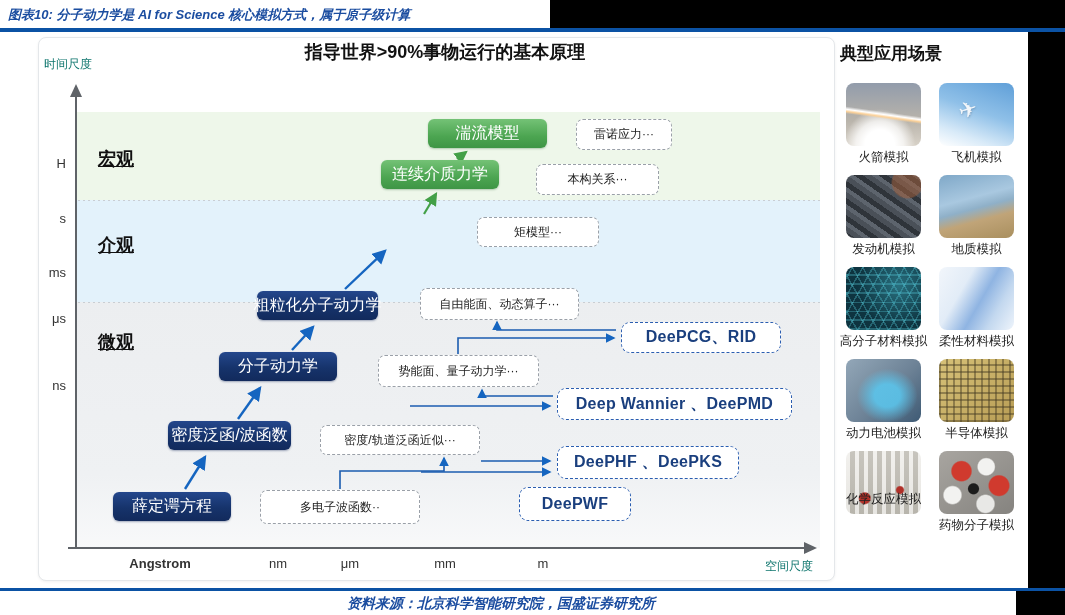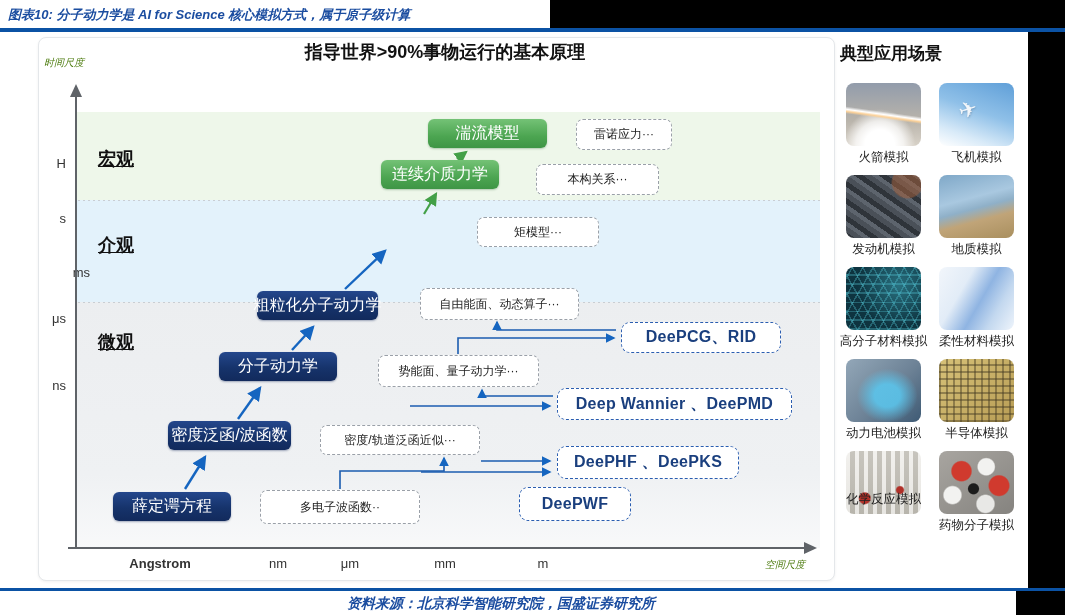--- a/index.html
+++ b/index.html
@@ -22,21 +22,21 @@
   .card{left:38px;top:37px;width:795px;height:542px;background:#fff;border:1px solid #e4e7ea;border-radius:8px;box-shadow:0 1px 3px rgba(0,0,0,0.06);}
   .diagram-title{left:150px;top:40px;width:590px;text-align:center;font-size:18px;font-weight:bold;color:#111;}
 
   
   .band{left:77px;width:743px;}
   .band-macro{top:112px;height:88px;background:#eef7ea;}
   .band-meso{top:200px;height:102px;background:#e3f2fb;}
   .band-micro{top:302px;height:246px;background:linear-gradient(180deg,#eceef0 0%,#eff1f3 70%,#f8f9fa 100%);}
   .band-label{width:60px;font-size:18px;font-weight:bold;color:#111;text-decoration:underline;}
 
-  .axis-title{font-size:10px;color:#4d7c0f;font-style:italic;}
+  .axis-title{font-size:12px;color:#0f766e;}
   .tick-y{width:28px;text-align:right;font-size:13px;color:#333;}
   .tick-x{text-align:center;font-size:13px;color:#333;}
 
   svg.overlay{left:0;top:0;width:1065px;height:615px;pointer-events:none;z-index:3;}
 
   
   .solid-box{display:flex;align-items:center;justify-content:center;color:#fff;font-size:16px;border-radius:6px;z-index:4;white-space:nowrap;}
   .navy{background:linear-gradient(180deg,#24478c 0%,#16336b 55%,#122a5c 100%);box-shadow:0 1px 2px rgba(10,30,80,.35);}
   .cyan{background:linear-gradient(180deg,#3cb9ec 0%,#1587d6 60%,#0d66bd 100%);border:1px solid #8fd6f5;box-shadow:0 1px 2px rgba(10,80,160,.3);}
   .green{background:linear-gradient(180deg,#74c276 0%,#4ca551 60%,#3e9545 100%);box-shadow:0 1px 2px rgba(30,100,40,.3);}
@@ -104,21 +104,21 @@
   <div class="abs band band-meso"></div>
   <div class="abs band band-micro"></div>
   <div class="abs band-label" style="left:98px;top:147px;">宏观</div>
   <div class="abs band-label" style="left:98px;top:233px;">介观</div>
   <div class="abs band-label" style="left:98px;top:330px;">微观</div>
 
   <div class="abs axis-title" style="left:44px;top:56px;">时间尺度</div>
   <div class="abs axis-title" style="left:765px;top:558px;">空间尺度</div>
   <div class="abs tick-y" style="left:38px;top:156px;">H</div>
   <div class="abs tick-y" style="left:38px;top:211px;">s</div>
-  <div class="abs tick-y" style="left:38px;top:265px;padding-left:24px;">ms</div>
+  <div class="abs tick-y" style="left:38px;top:265px;">ms</div>
   <div class="abs tick-y" style="left:38px;top:311px;">μs</div>
   <div class="abs tick-y" style="left:38px;top:378px;">ns</div>
   <div class="abs tick-x" style="left:125px;top:556px;width:70px;font-weight:bold;">Angstrom</div>
   <div class="abs tick-x" style="left:258px;top:556px;width:40px;">nm</div>
   <div class="abs tick-x" style="left:330px;top:556px;width:40px;">μm</div>
   <div class="abs tick-x" style="left:425px;top:556px;width:40px;">mm</div>
   <div class="abs tick-x" style="left:528px;top:556px;width:30px;">m</div>
 
   <svg class="abs overlay" viewBox="0 0 1065 615">
     <defs>

